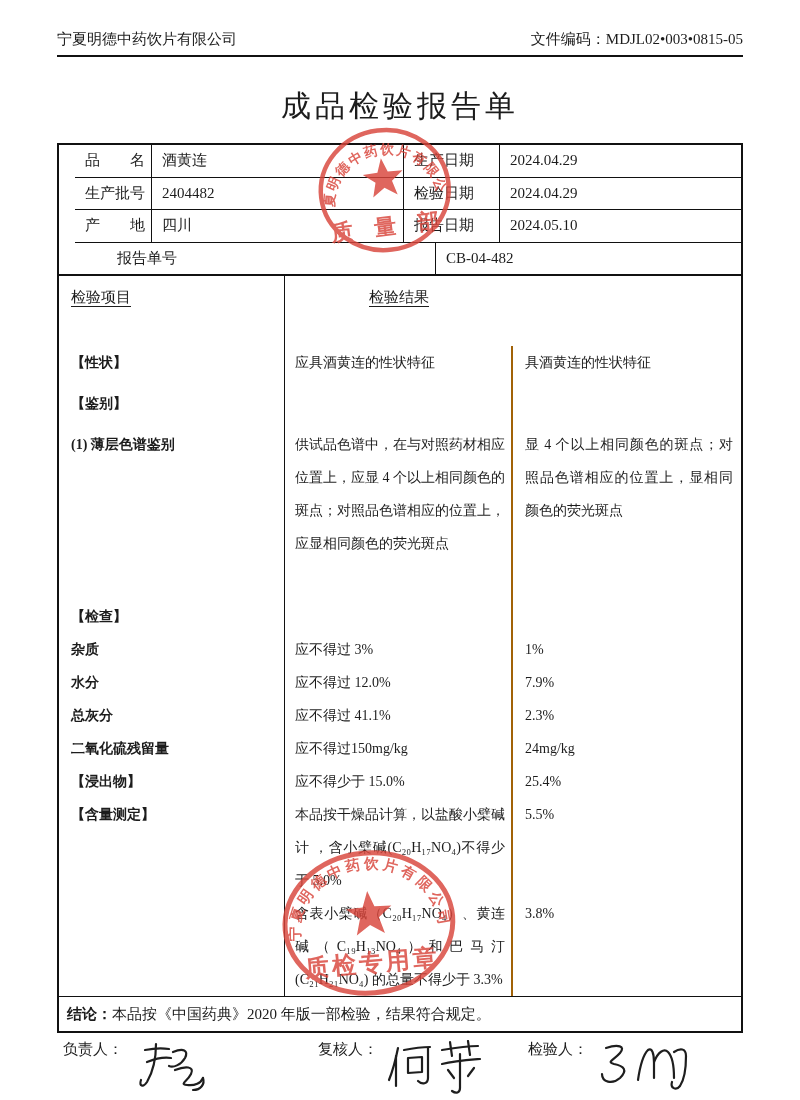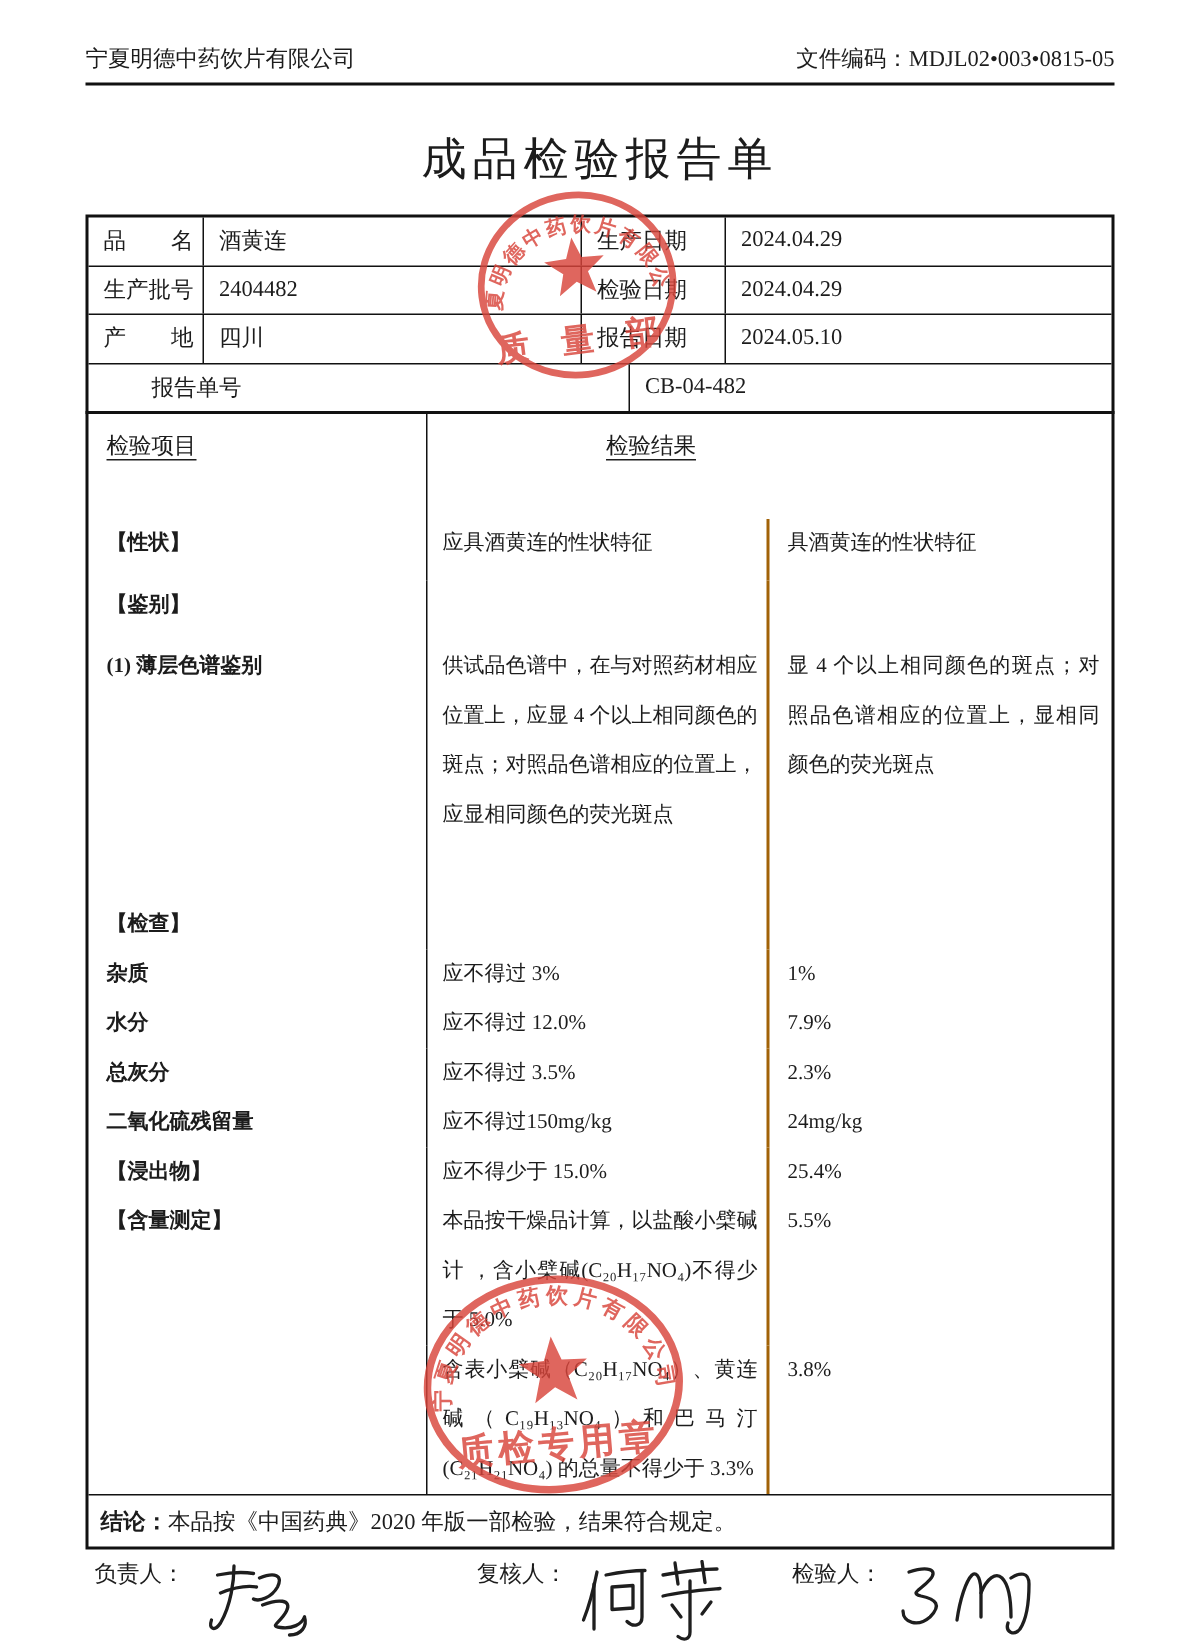--- a/index.html
+++ b/index.html
@@ -15,32 +15,32 @@
     display:flex; justify-content:space-between; align-items:flex-end;
     padding-bottom:6px; font-size:15px;
   }
   .title {
     position:absolute; left:0; right:0; top:86px;
     text-align:center; font-size:30px; font-weight:normal; letter-spacing:4px;
   }
   
   .info-table {
     position:absolute; left:57px; top:143px; width:686px; height:133px;
-    border:2px solid #111; display:flex; flex-direction:column; font-size:15px;
+    border:2px solid #111; display:flex; flex-direction:column; font-size:15px;padding-left:16px;
   }
   .irow { display:grid; grid-template-columns:77px 252px 96px 1fr; border-bottom:1px solid #111; flex:1; }
   .irow:last-child { border-bottom:none; grid-template-columns:329px 1fr;margin-left:32px; }
   .icell { display:flex; align-items:center; padding-left:10px; border-right:1px solid #111; overflow:hidden; white-space:nowrap; }
   .icell:last-child { border-right:none; }
   
   .main-table {
     position:absolute; left:57px; top:274px; width:686px; height:759px;
     border:2px solid #111; display:flex; flex-direction:column; font-size:14px;
   }
-  .mhead { display:grid; grid-template-columns:226px 228px 1fr; height:70px; flex:none;gap:35px; }
+  .mhead { display:grid; grid-template-columns:226px 228px 1fr; height:70px; flex:none; }
   .mhead .hcell { border-right:1px solid #111; padding-top:12px; text-align:center; font-size:15px; }
   .mhead .hcell:last-child { border-right:none; }
   .mhead .hcell span { text-decoration:underline; text-underline-offset:4px; }
   .mhead .hcell.first { text-align:left; padding-left:12px; }
   .mrow { display:grid; grid-template-columns:226px 228px 1fr; flex:none; }
   .mrow.fill { flex:1; }
   .mc { line-height:33px; overflow:hidden; }
   .mc.c1 { border-right:1px solid #111; padding-left:12px;font-weight:bold; }
   .mc.c2 { border-right:2px solid #a16207; padding-left:10px; padding-right:6px; text-align:justify; }
   .mc.c3 { padding-left:12px; padding-right:8px; text-align:justify; }
@@ -130,21 +130,21 @@
     <div class="mc c2">应不得过 3%</div>
     <div class="mc c3">1%</div>
   </div>
   <div class="mrow" style="height:33px">
     <div class="mc c1">水分</div>
     <div class="mc c2">应不得过 12.0%</div>
     <div class="mc c3">7.9%</div>
   </div>
   <div class="mrow" style="height:33px">
     <div class="mc c1">总灰分</div>
-    <div class="mc c2">应不得过 3.5%</div>
+    <div class="mc c2">应不得过 41.1%</div>
     <div class="mc c3">2.3%</div>
   </div>
   <div class="mrow" style="height:33px">
     <div class="mc c1">二氧化硫残留量</div>
     <div class="mc c2">应不得过150mg/kg</div>
     <div class="mc c3">24mg/kg</div>
   </div>
   <div class="mrow" style="height:33px">
     <div class="mc c1">【浸出物】</div>
     <div class="mc c2">应不得少于 15.0%</div>

